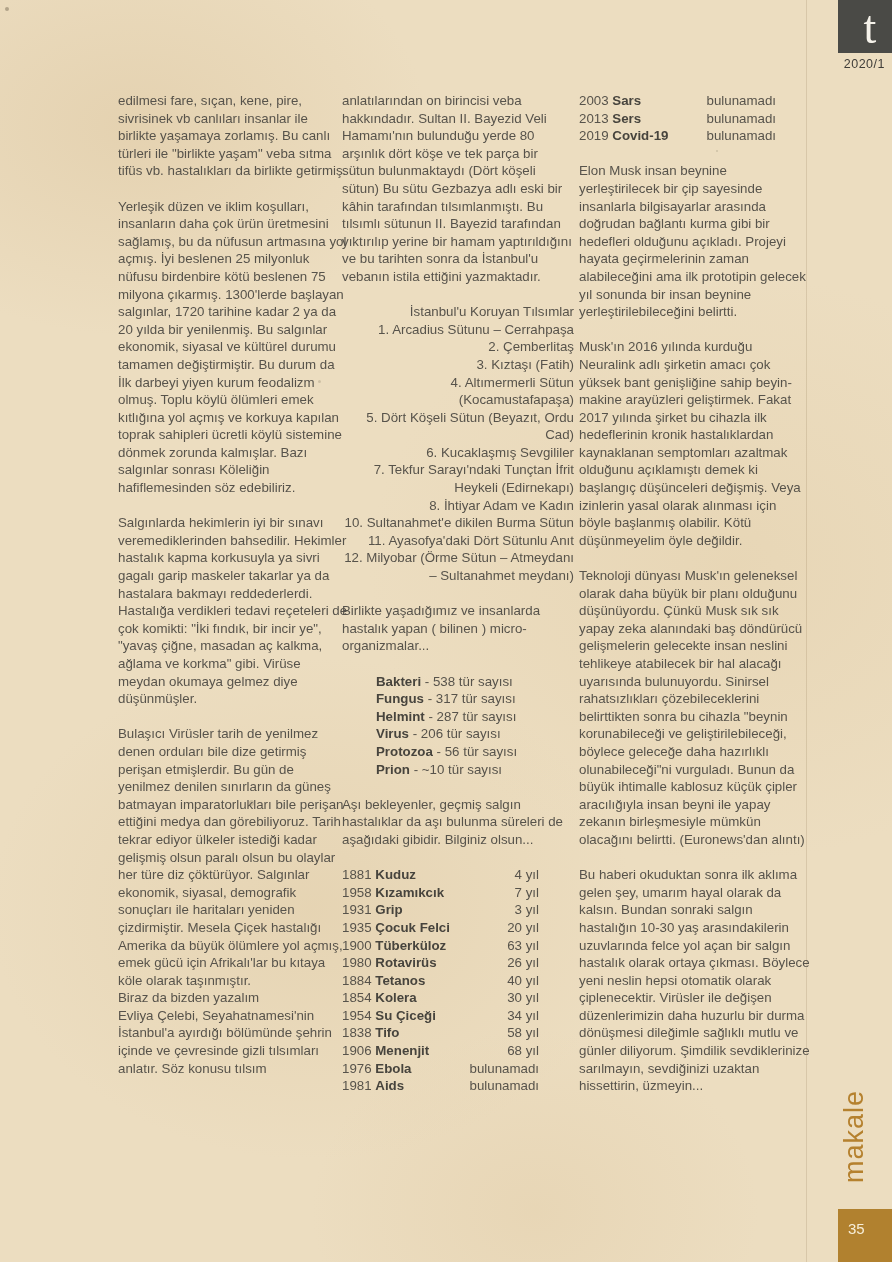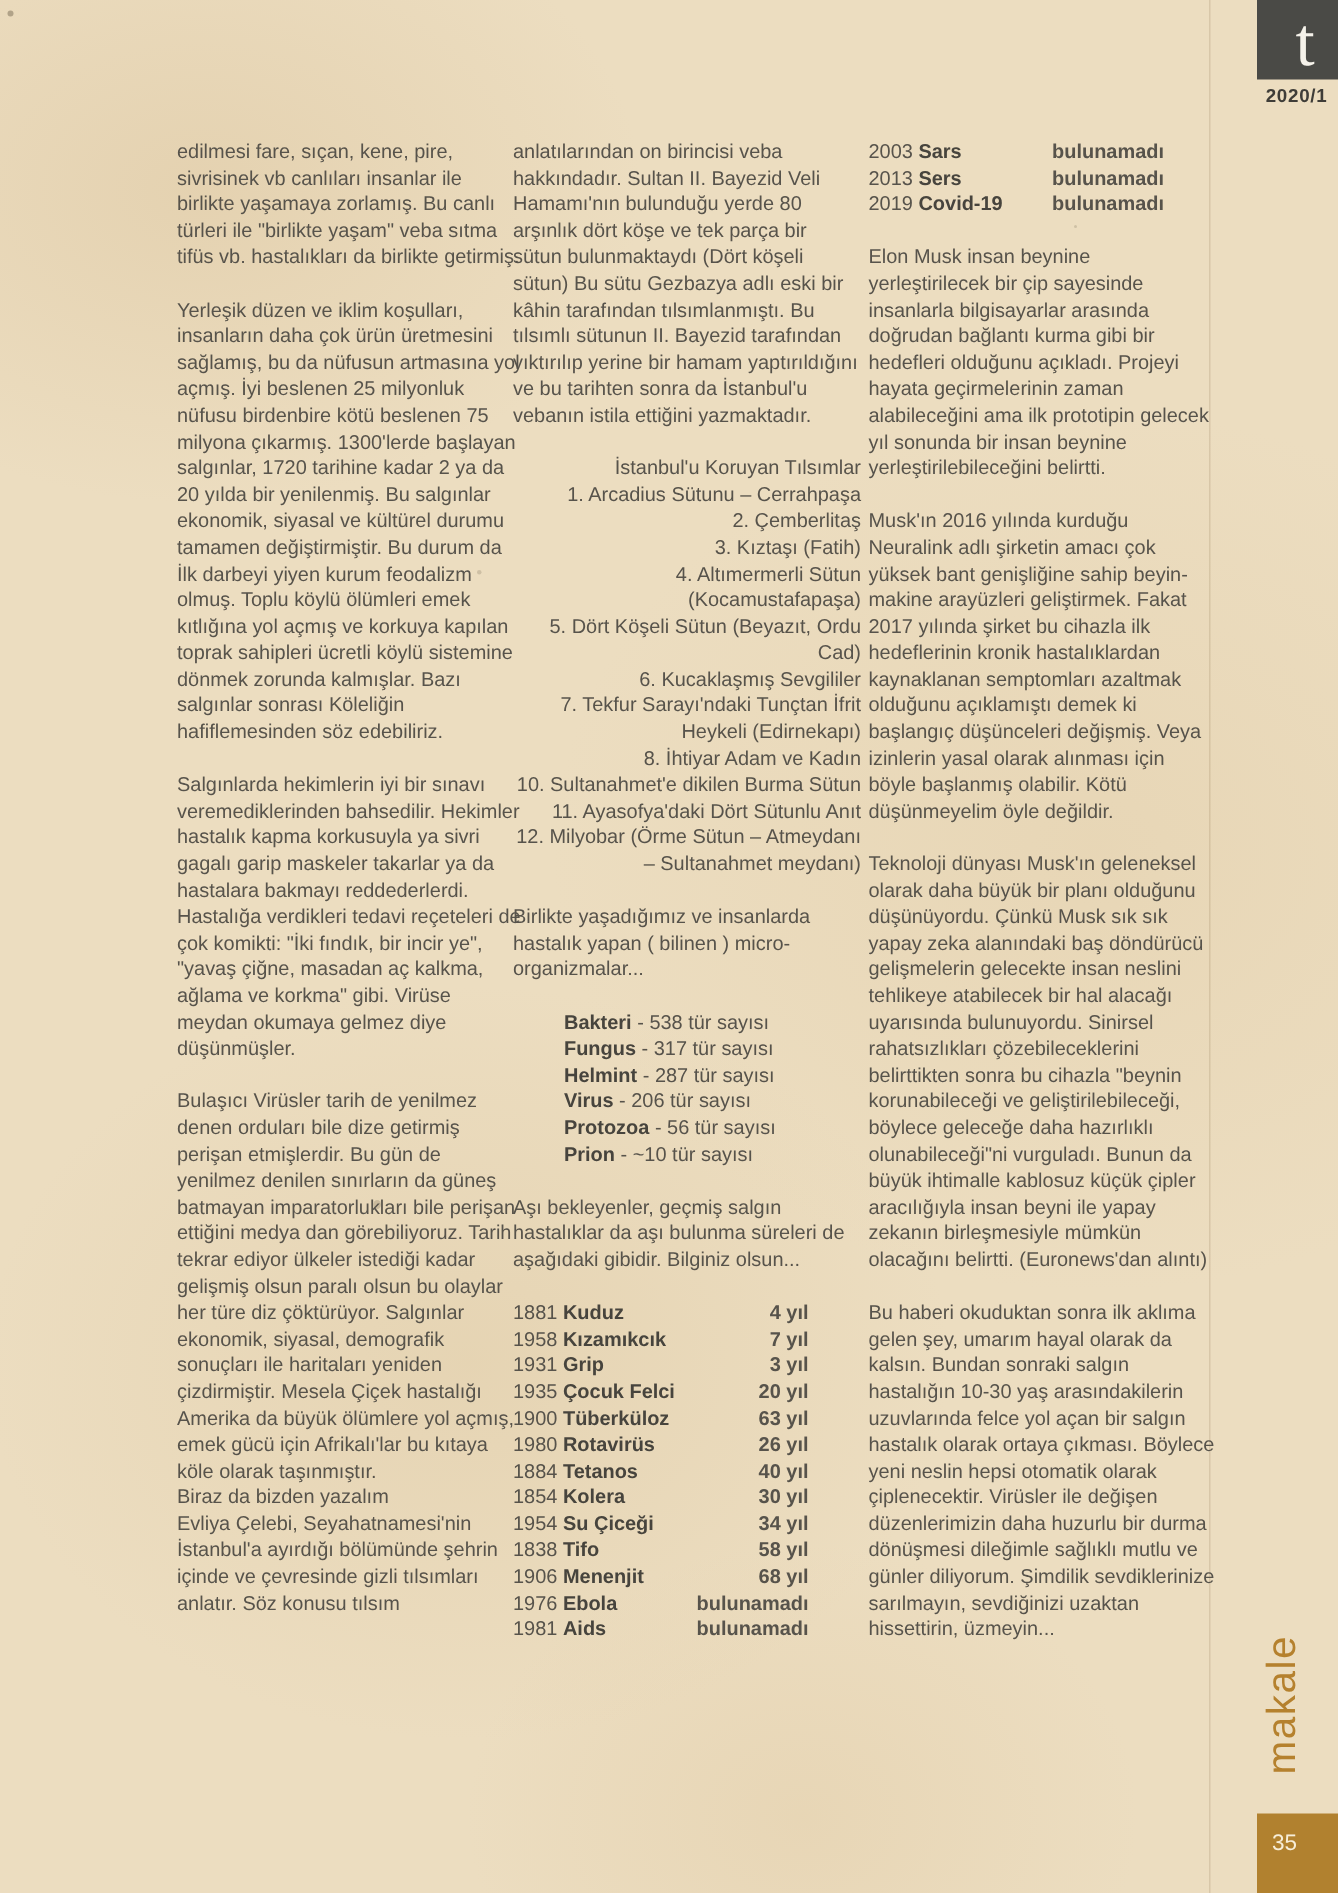--- a/index.html
+++ b/index.html
@@ -19,33 +19,33 @@
   .speck { position: absolute; border-radius: 50%; background: rgba(92,80,60,0.40); }
 
   .col { position: absolute; top: 92px; width: 232px; font-size: 13.3px; line-height: 17.6px; }
   .para { margin: 0 0 17.6px; white-space: pre-line; }
   b { font-weight: bold; color: #47443d; }
   .block { margin: 0 0 17.6px; }
   .tal-title, .tal { line-height: 17.6px; text-align: right; }
   .org { line-height: 17.6px; padding-left: 34px; }
   .vrow { display: flex; justify-content: space-between; width: 197px; line-height: 17.6px; align-items: center; }
   .vleft { white-space: nowrap; }
-  .vdur { text-align: right; white-space: nowrap; font-weight: bold; }
+  .vdur { text-align: right; white-space: nowrap; }
 
   .logo-box {
     position: absolute; top: 0; right: 0; width: 54px; height: 53px;
     background: #4a4a46; display: flex; align-items: center; justify-content: center;
   }
   .logo-t {
     font-family: "Liberation Serif", serif; color: #f5f2ea;
     font-size: 46px; line-height: 1; margin-left: 10px; margin-top: 2px;
   }
   .issue {
     position: absolute; top: 57px; right: 7px;
-    font-size: 12.5px; font-weight: bold; letter-spacing: 0.5px; color: #3f3d38;
+    font-size: 12.5px; font-weight: normal; letter-spacing: 0.5px; color: #3f3d38;
   }
   .makale {
     position: absolute; top: 1090px; right: 22px;
     writing-mode: vertical-rl; transform: rotate(180deg);
     font-size: 27px; color: #b5812e; letter-spacing: 1px;
   }
   .pagenum {
     position: absolute; right: 0; bottom: 0; width: 54px; height: 53px;
     background: #b1812f; color: #f7eed9; font-size: 15px;
     padding: 11px 0 15px 10px;

